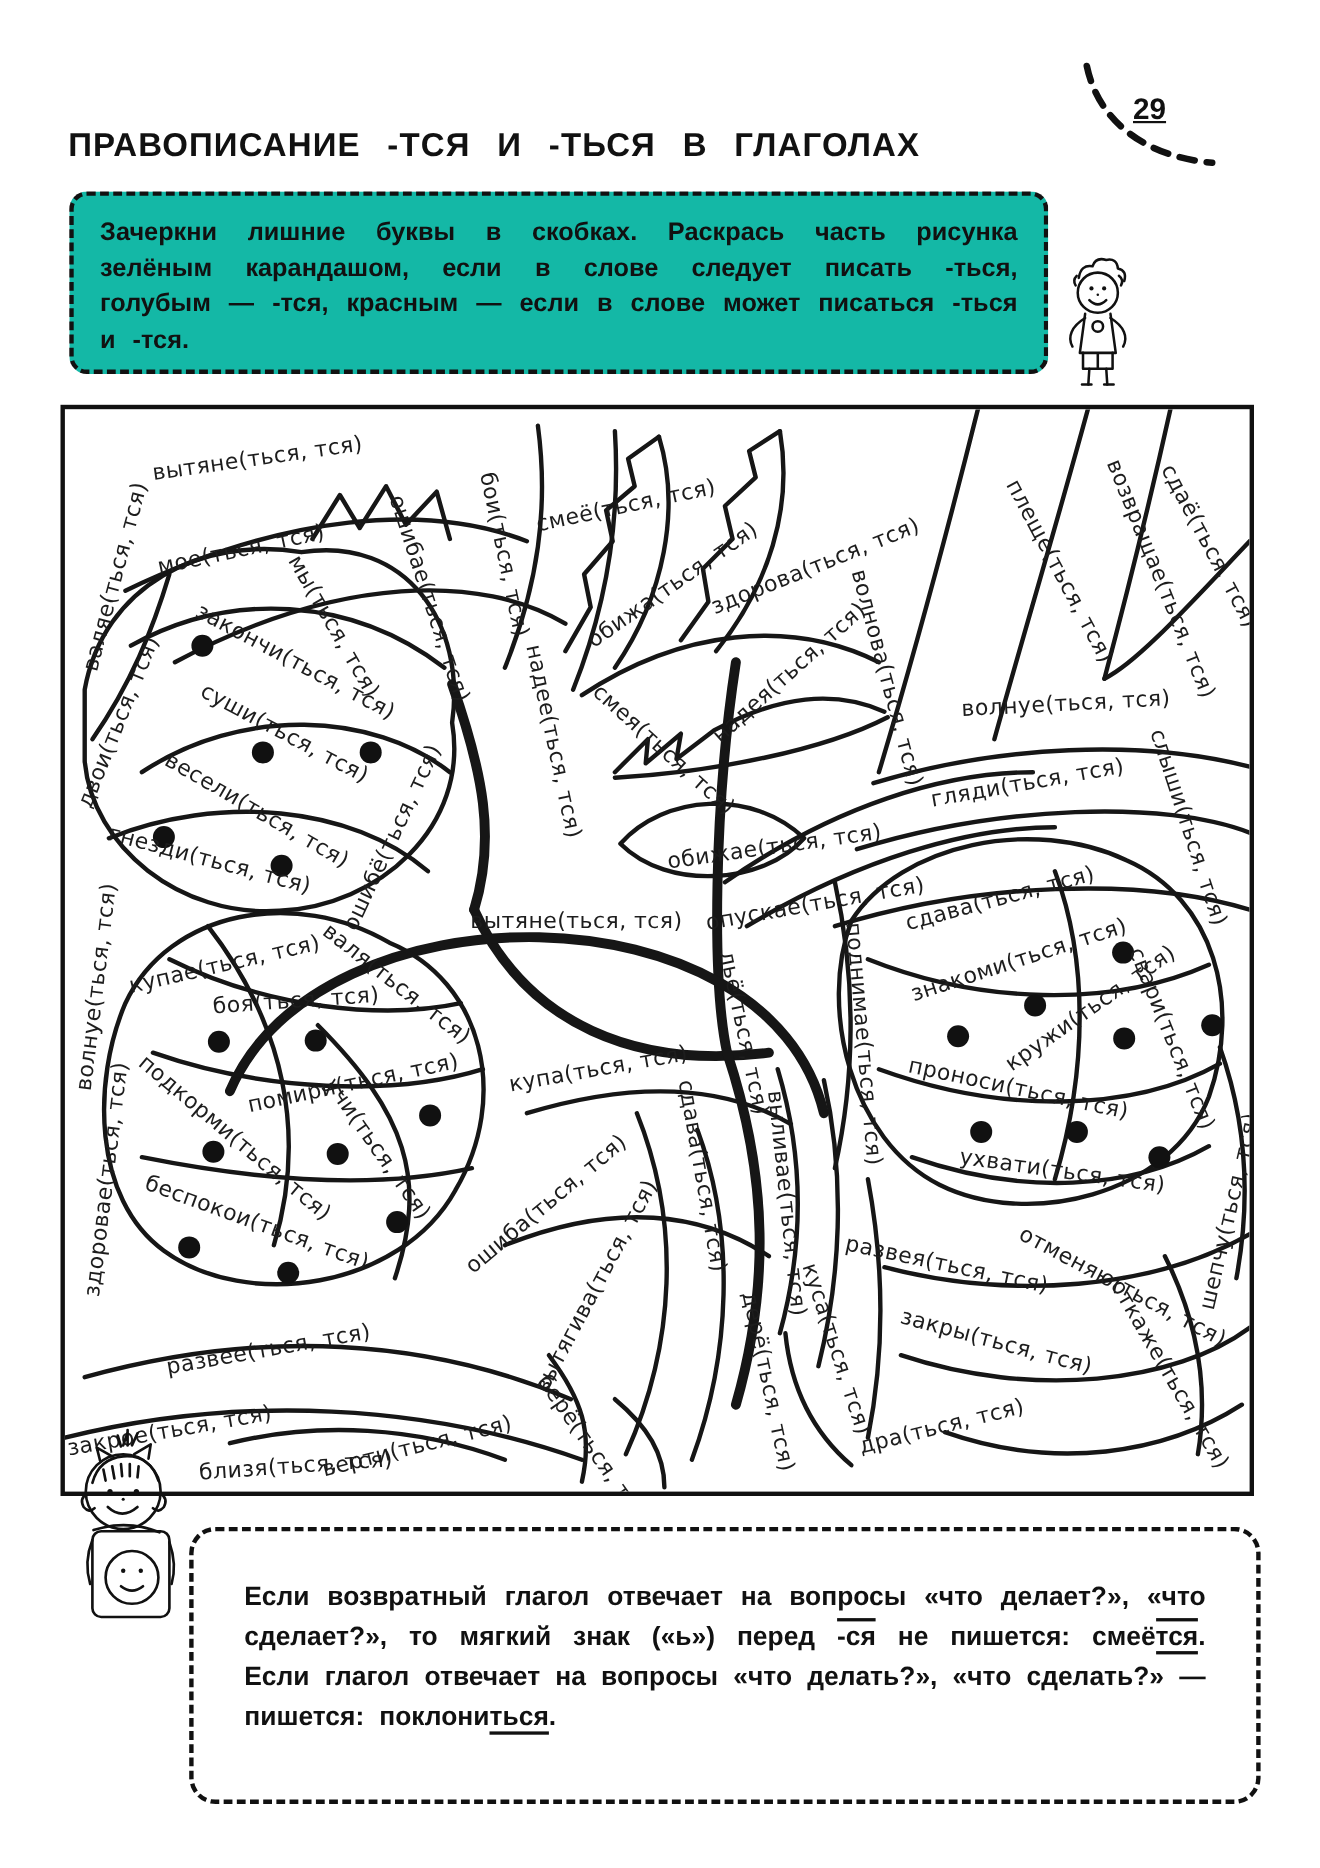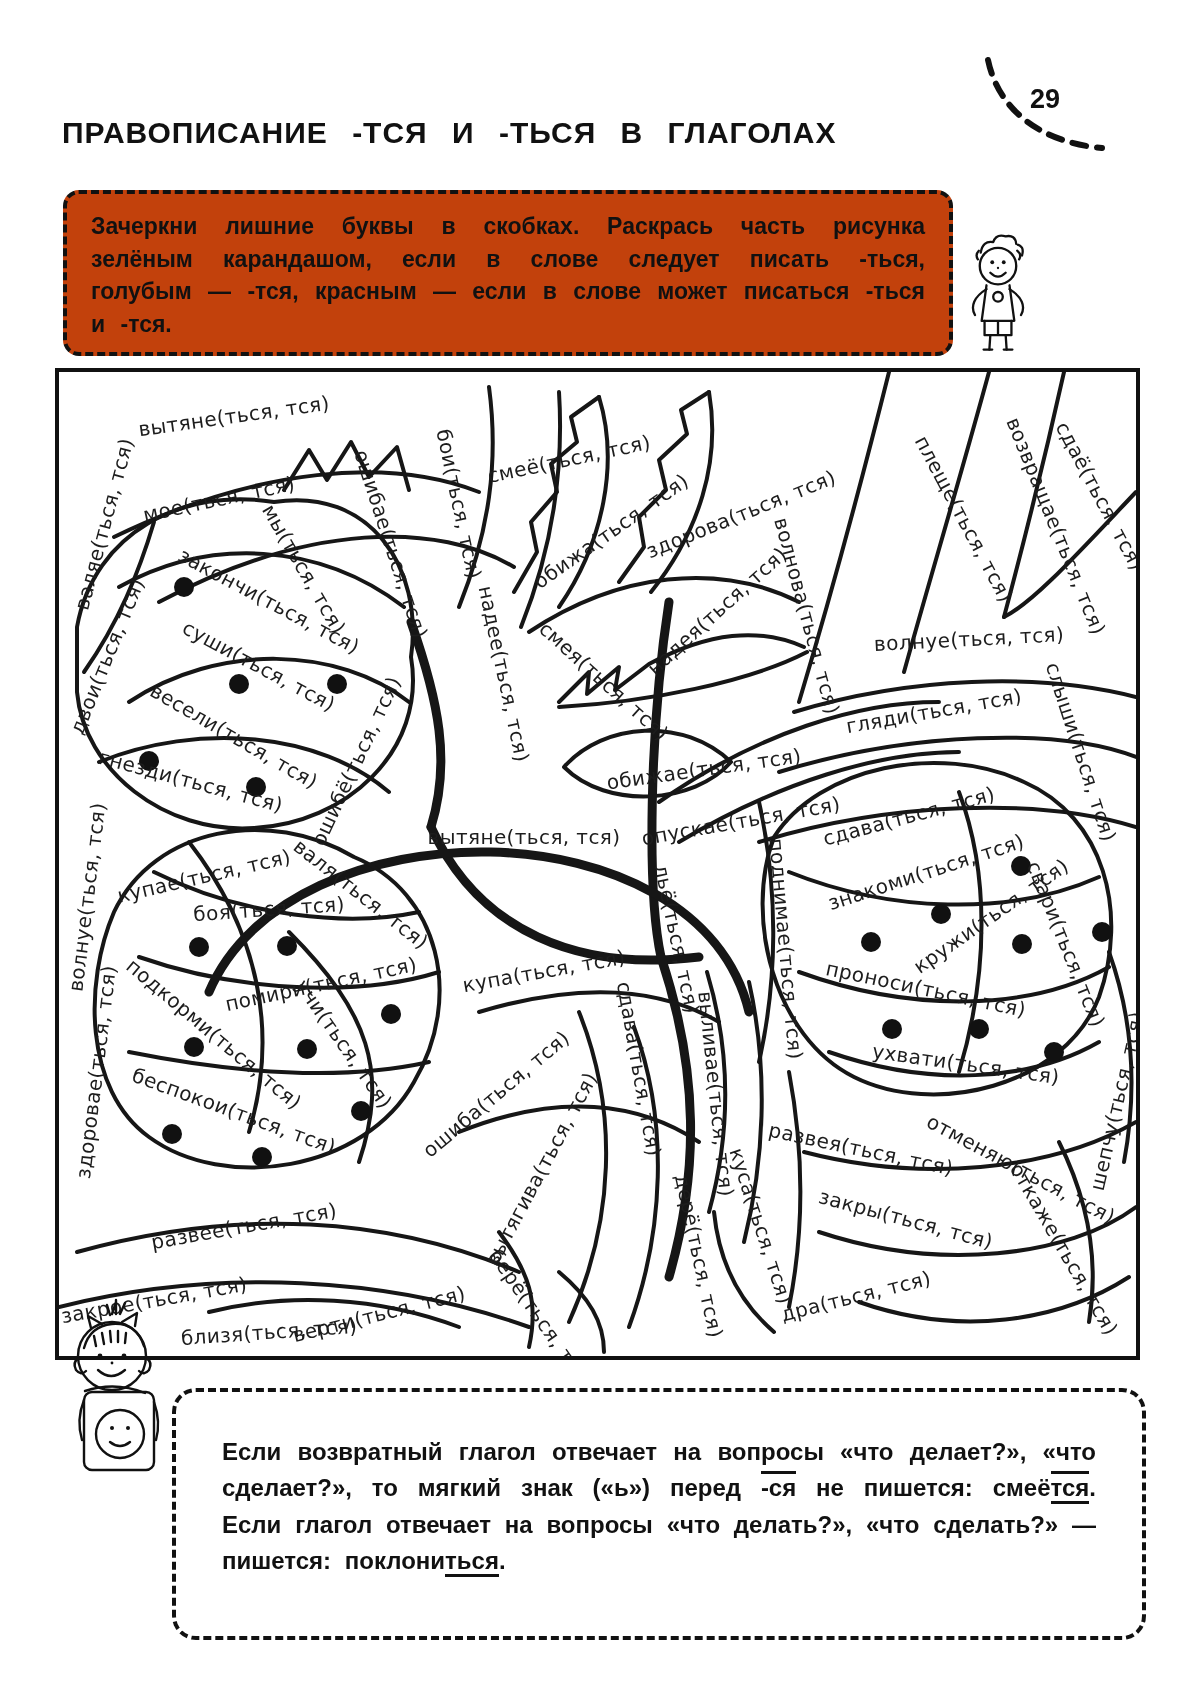--- a/index.html
+++ b/index.html
@@ -10,29 +10,29 @@
   .abs{position:absolute;}
 
   
   #page-title{
     left:62px;top:116px;
     font-family:"Liberation Sans",sans-serif;font-weight:bold;
     font-size:30px;letter-spacing:1px;word-spacing:15px;color:#111;
   }
   #page-number{
     left:1030px;top:84px;
-    font-family:"Liberation Sans",sans-serif;font-weight:bold;font-size:27px;color:#111;
+    font-family:"Liberation Sans",sans-serif;font-weight:bold;font-size:27px;color:#111;text-decoration:underline;
   }
   #corner-arc{left:980px;top:56px;width:130px;height:100px;}
 
   
   #instruction-box{
-    left:63px;top:190px;width:890px;height:166px;
+    left:63px;top:174px;width:890px;height:166px;
     border:4px dashed #111;border-radius:16px;box-sizing:border-box;
-    padding:16px 24px 10px 24px;background:#c2410c;
+    padding:16px 24px 10px 24px;background:#14b8a6;
   }
   #instruction-box p{
     margin:0;font-family:"Liberation Sans",sans-serif;font-weight:bold;
     font-size:23px;line-height:1.42;text-align:justify;word-spacing:9px;color:#111;
   }
   #boy-illustration{left:950px;top:226px;width:96px;height:132px;}
 
   
   #puzzle-box{
     left:55px;top:368px;width:1085px;height:992px;

